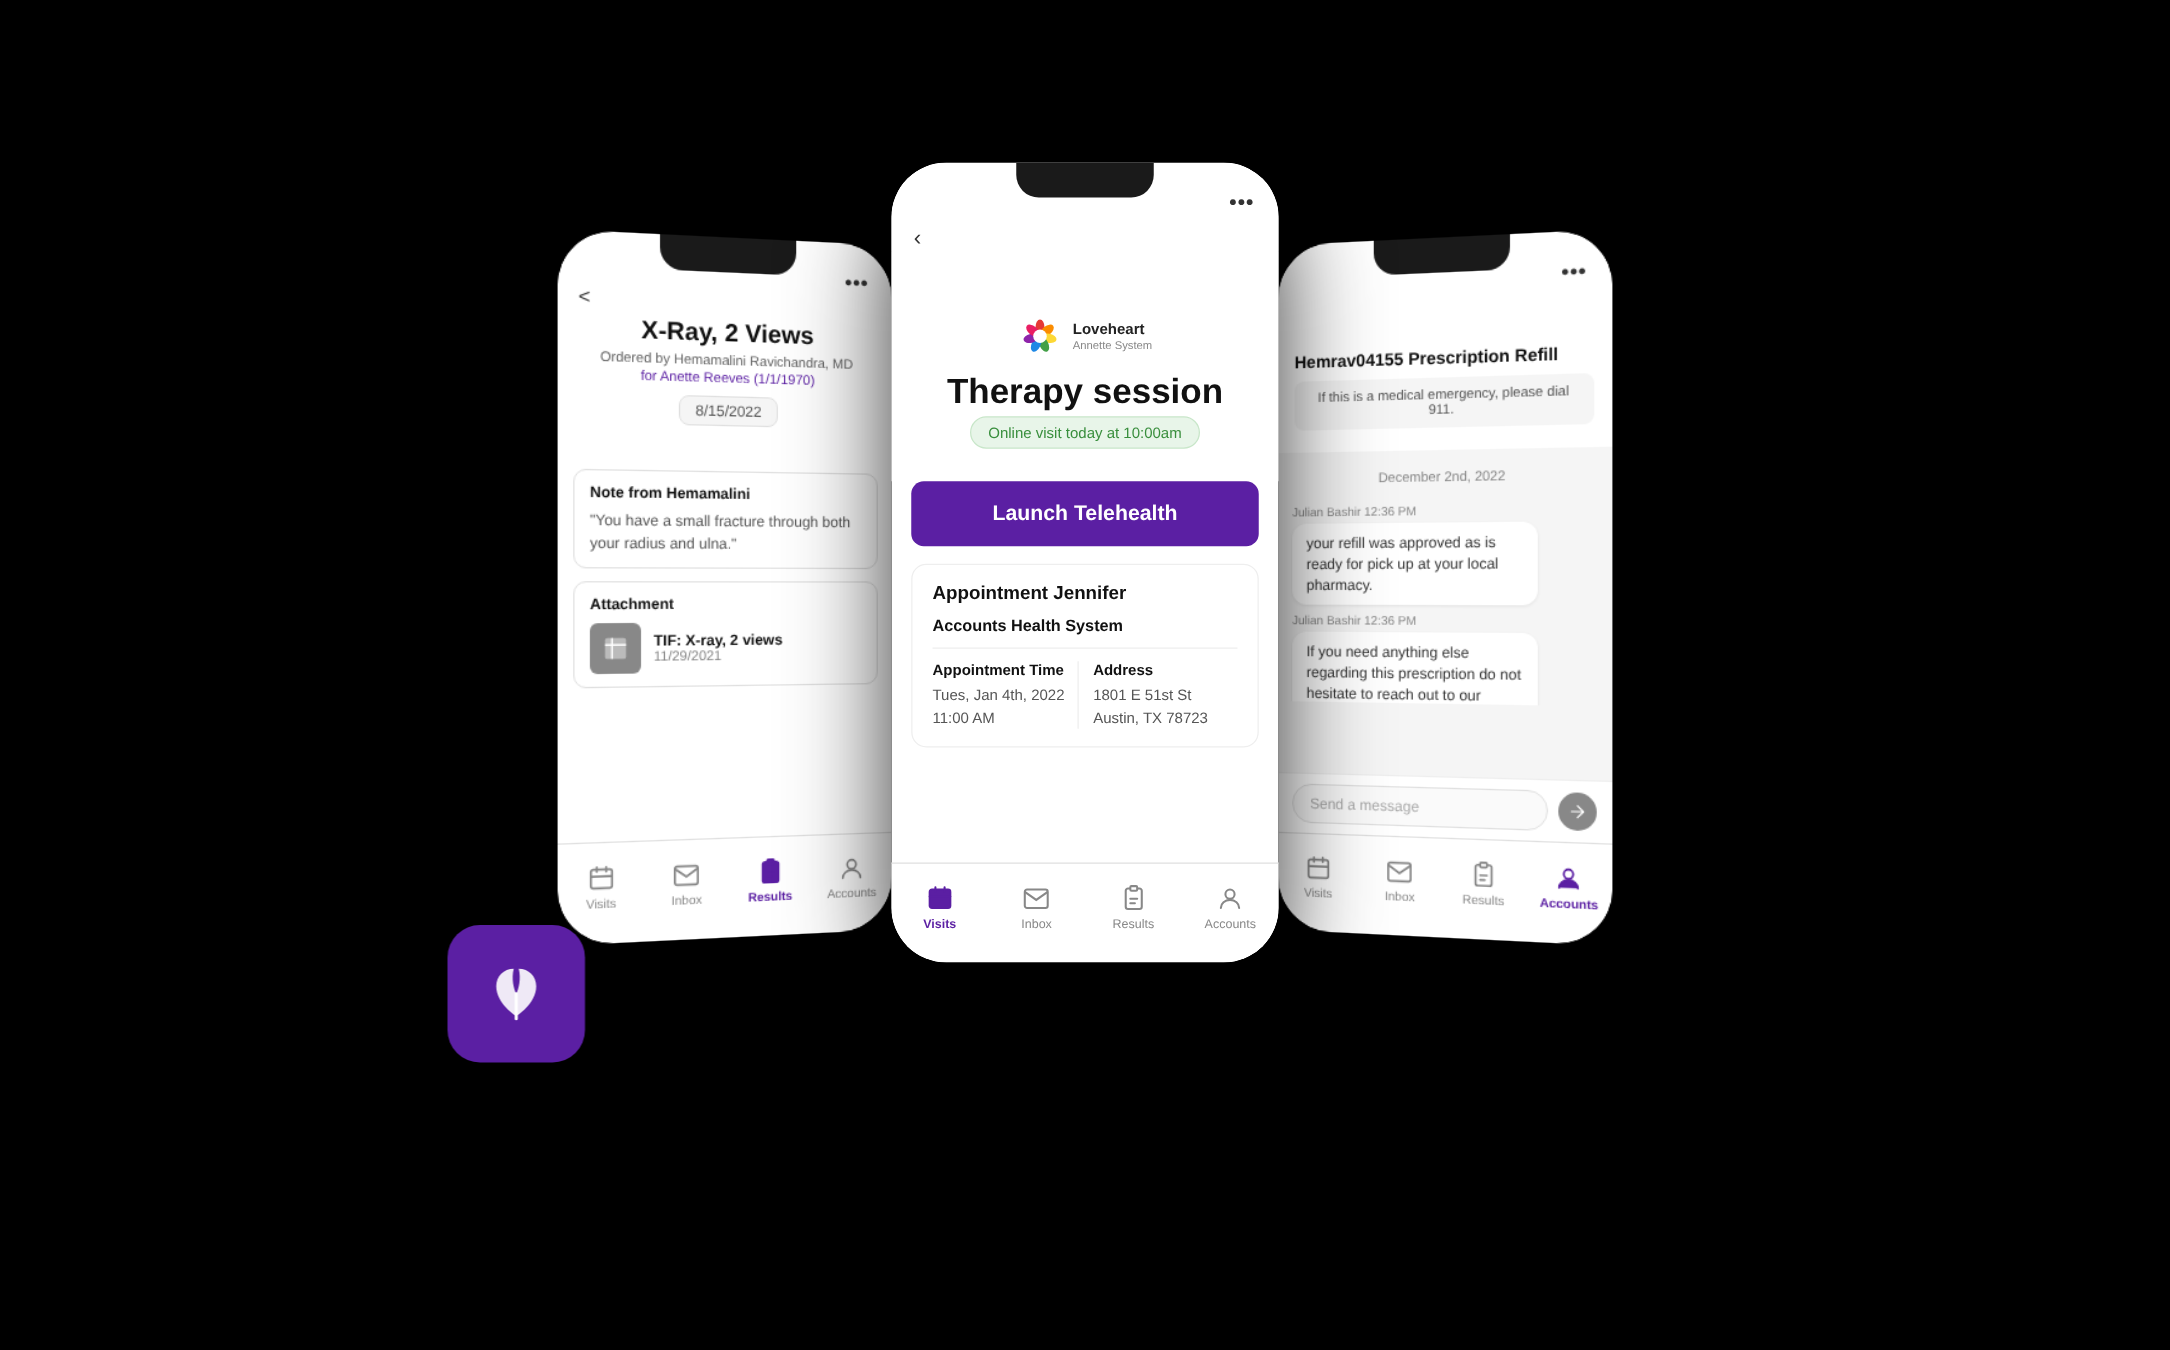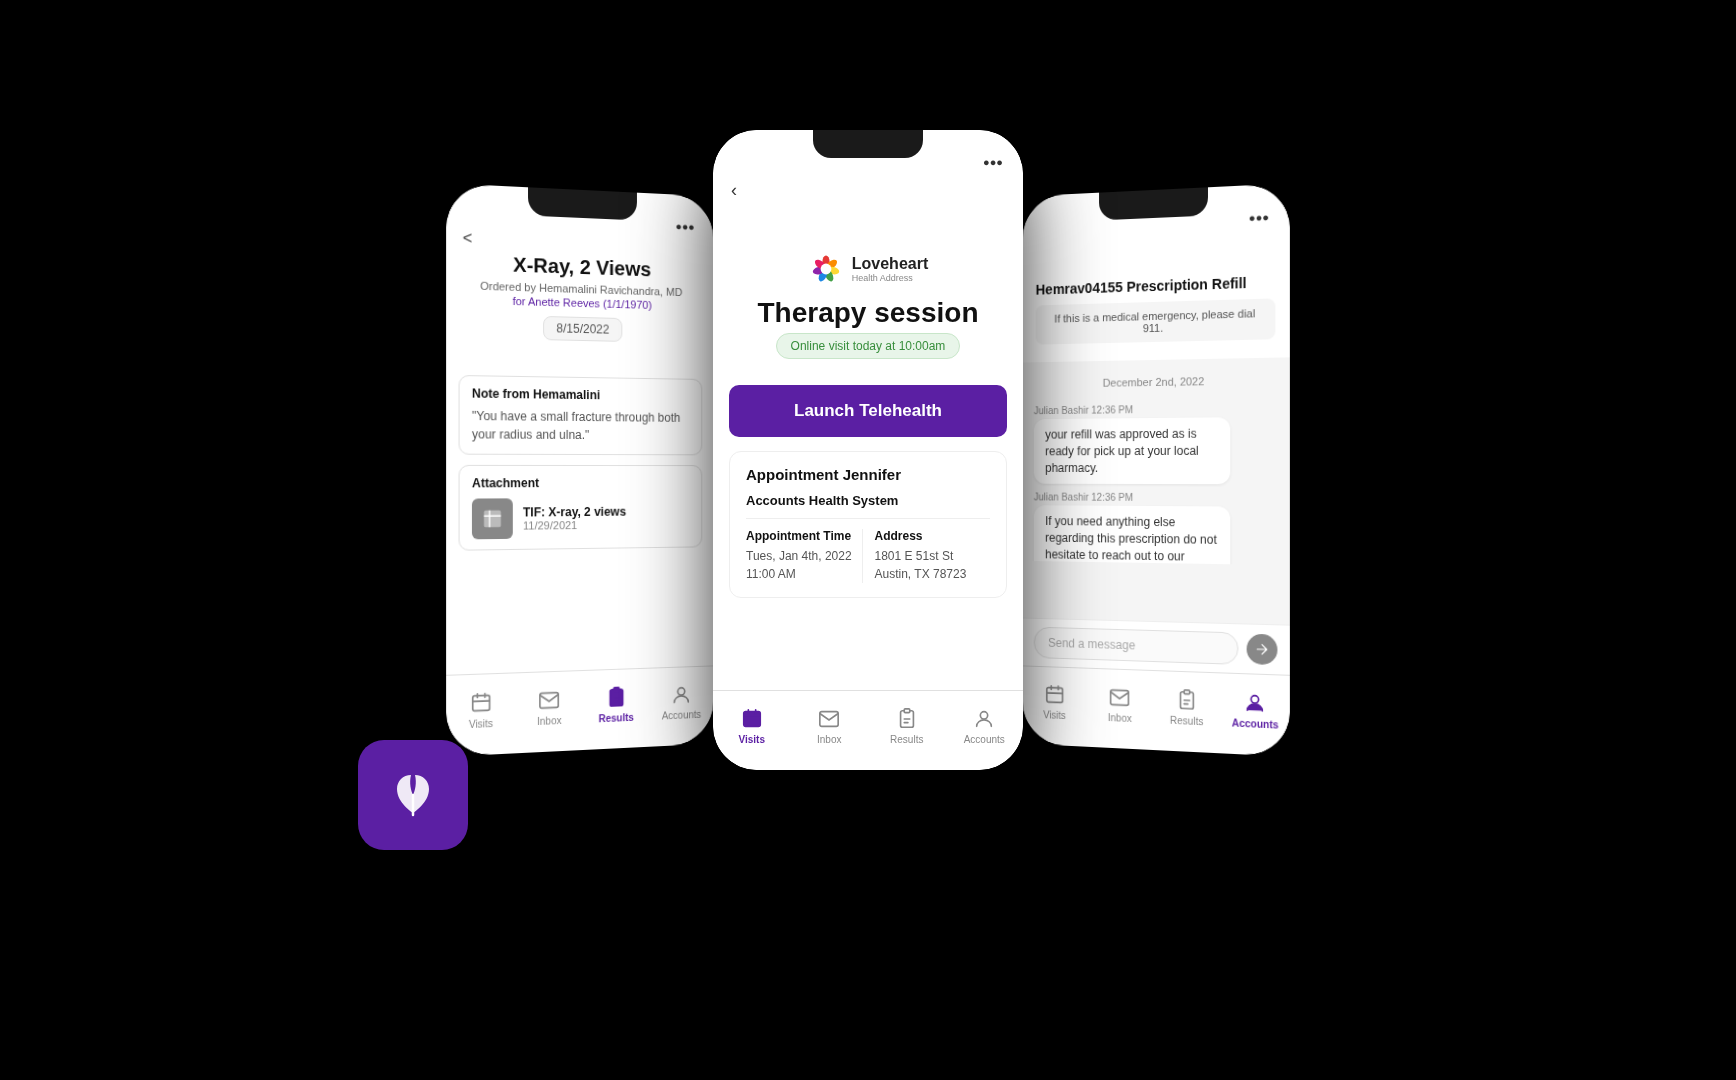--- a/index.html
+++ b/index.html
@@ -191,21 +191,21 @@
       height: 36px;
     }
 
     .logo-text {
       display: flex;
       flex-direction: column;
       line-height: 1.2;
     }
 
     .logo-name {
-      font-size: 16px;
+      font-size: 12px;
       font-weight: 700;
       color: #222;
     }
 
     .logo-sub {
       font-size: 9px;
       color: #888;
       font-weight: 400;
     }
 
@@ -653,21 +653,21 @@
               <ellipse cx="20" cy="12" rx="4" ry="7" fill="#fb8c00" transform="rotate(51.4 20 20)"></ellipse>
               <ellipse cx="20" cy="12" rx="4" ry="7" fill="#fdd835" transform="rotate(102.8 20 20)"></ellipse>
               <ellipse cx="20" cy="12" rx="4" ry="7" fill="#43a047" transform="rotate(154.2 20 20)"></ellipse>
               <ellipse cx="20" cy="12" rx="4" ry="7" fill="#1e88e5" transform="rotate(205.6 20 20)"></ellipse>
               <ellipse cx="20" cy="12" rx="4" ry="7" fill="#8e24aa" transform="rotate(257 20 20)"></ellipse>
               <ellipse cx="20" cy="12" rx="4" ry="7" fill="#e91e63" transform="rotate(308.4 20 20)"></ellipse>
               <circle cx="20" cy="20" r="6" fill="white"></circle>
             </svg>
             <div class="logo-text">
               <span class="logo-name">Loveheart</span>
-              <span class="logo-sub">Health Address</span>
+              <span class="logo-sub">Annette System</span>
             </div>
           </div>
           <div class="page-title-center">Therapy session</div>
           <div class="online-badge">Online visit today at 10:00am</div>
         </div>
 
         <button class="launch-btn">Launch Telehealth</button>
 
 
         <div class="section-card">

